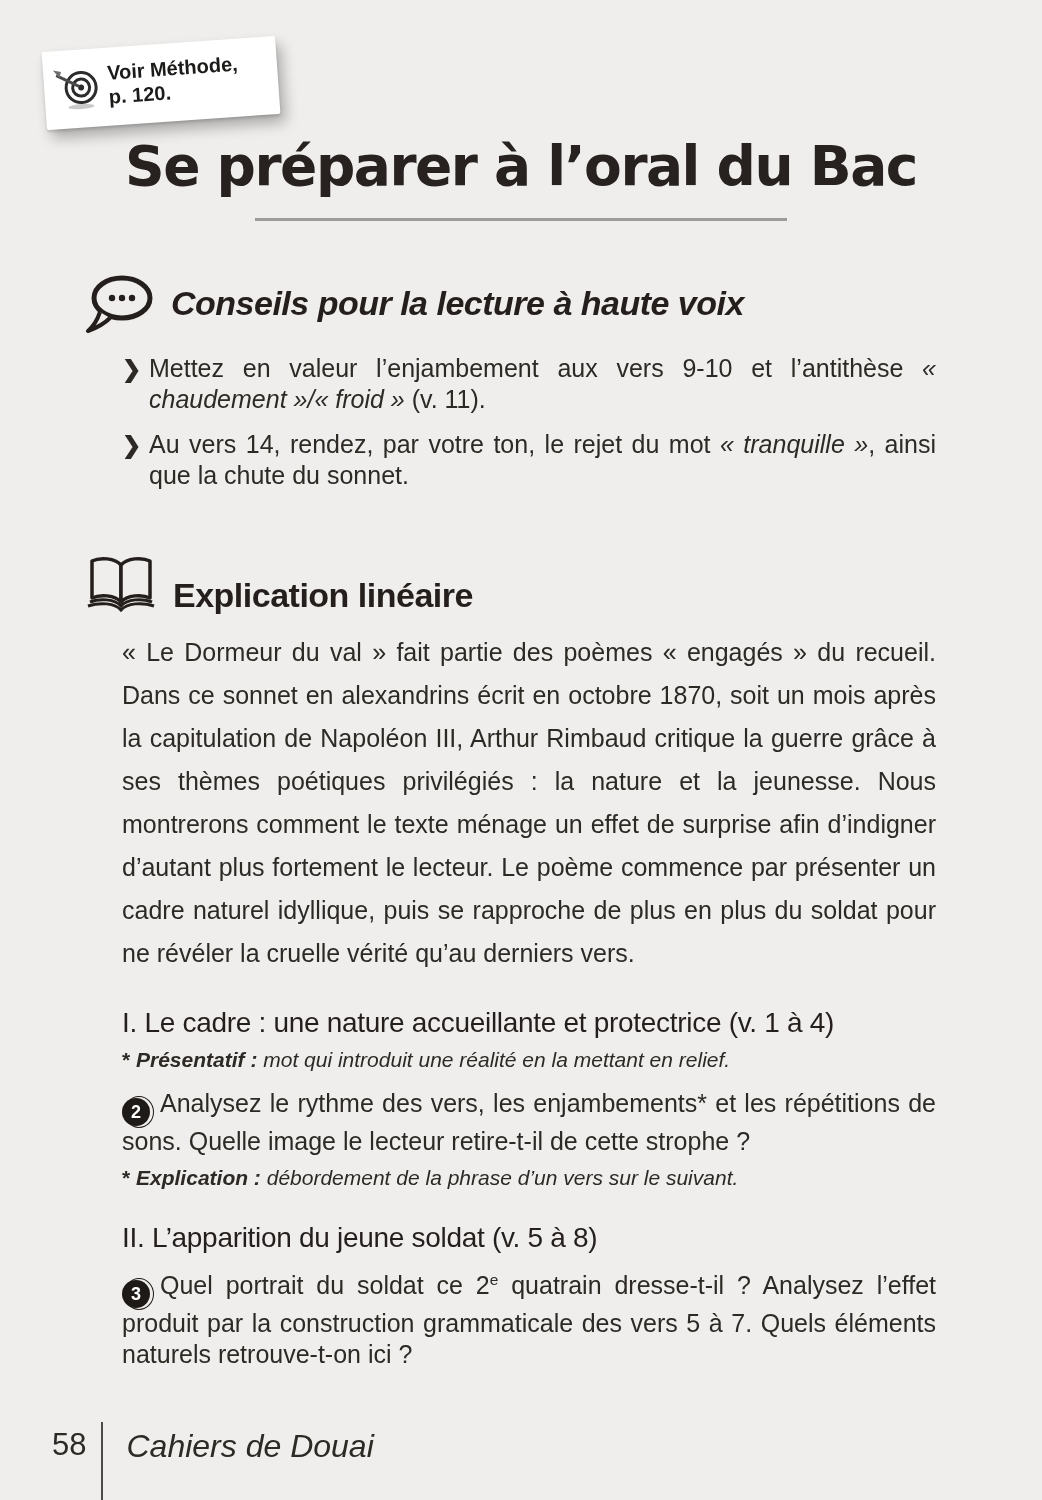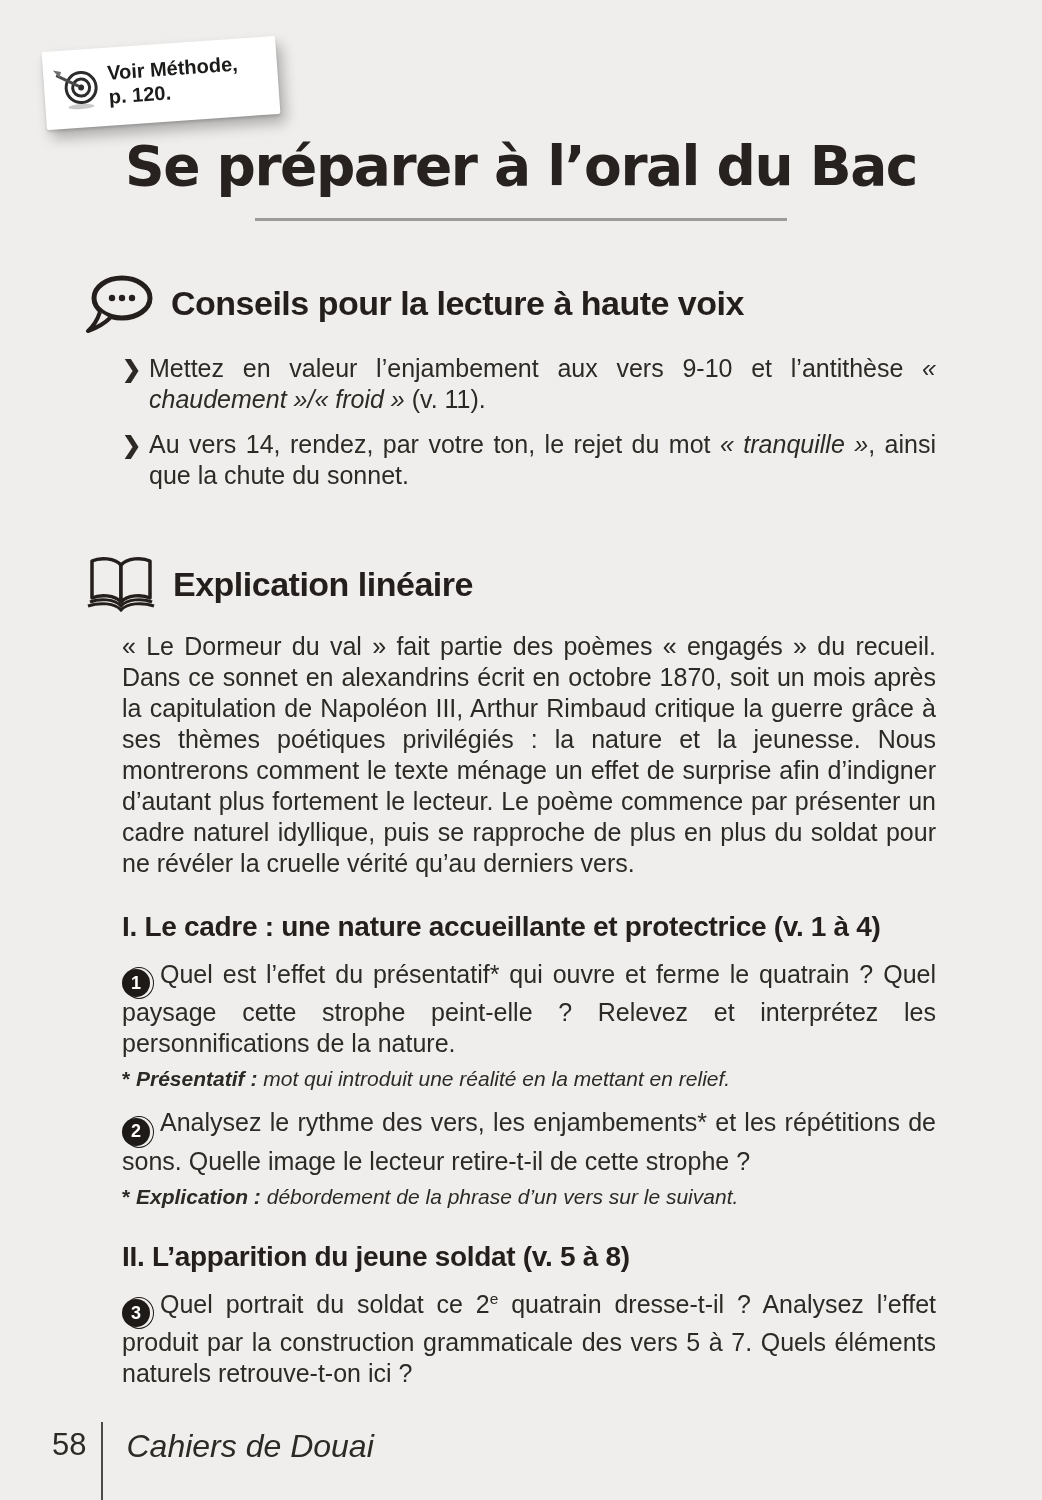--- a/index.html
+++ b/index.html
@@ -25,38 +25,38 @@
   h1.title {
     margin:134px 0 0; text-align:center;
     font-family:"DejaVu Sans", sans-serif;
     font-size:55px; font-weight:800; letter-spacing:-1.5px; color:#272220;
   }
   .subtitle { margin-top:14px; text-align:center; font-size:29px; font-weight:700; color:#2b2724; }
   .rule { width:532px; height:3px; background:#9b9b9b; margin:20px auto 0; }
 
   
   .section-head { display:flex; align-items:center; gap:15px; margin-left:84px; }
-  .section-head.conseils { margin-top:52px; }
-  .section-head.explication { margin-top:62px; }
+  .section-head.conseils { margin-top:52px;font-style:italic; }
+  .section-head.explication { margin-top:62px;align-items:flex-end; }
   .section-head h2 { margin:0; font-size:34px; font-weight:800; letter-spacing:-.5px; color:#241f1c; }
   .icon svg { display:block; }
 
   
   .bullets { margin-top:20px; }
   .bullet {
     position:relative; padding-left:27px; margin-top:14px;
     text-align:justify; font-size:25px; line-height:31px;
   }
   .bullet .marker { position:absolute; left:0; top:1px; font-weight:700; font-size:23px; }
   em { font-style:italic; }
 
   .intro-heading { margin:38px 0 0; font-size:27px; font-weight:800; color:#241f1c; }
-  .intro-text { margin:16px 0 0; text-align:justify; font-size:25px; line-height:31px; }
+  .intro-text { margin:16px 0 0; text-align:justify; font-size:25px; line-height:43px; }
 
-  .part-heading { margin:32px 0 0; font-size:28px; font-weight:700; letter-spacing:-.3px; color:#241f1c; }
+  .part-heading { margin:32px 0 0; font-size:28px; font-weight:400; letter-spacing:-.3px; color:#241f1c; }
 
   .question { margin:16px 0 0; text-align:justify; font-size:25px; line-height:30.5px; }
   .qbadge {
     display:inline-flex; width:28px; height:28px; border-radius:50%;
     background:#1e1a17; color:#fff; align-items:center; justify-content:center;
     font-size:18px; font-weight:800; margin-right:10px; vertical-align:-6px;
     position:relative; font-style:normal;
   }
   .qbadge::after {
     content:""; position:absolute; top:-2px; bottom:-2px; left:2px; right:-4px;
@@ -133,23 +133,20 @@
       </svg>
     </span>
     <h2>Explication linéaire</h2>
   </div>
 
   <div class="content">
     <p class="intro-text">« Le Dormeur du val » fait partie des poèmes « engagés » du recueil. Dans ce sonnet en alexandrins écrit en octobre 1870, soit un mois après la capitulation de Napoléon III, Arthur Rimbaud critique la guerre grâce à ses thèmes poétiques privilégiés : la nature et la jeunesse. Nous montrerons comment le texte ménage un effet de surprise afin d’indigner d’autant plus fortement le lecteur. Le poème commence par présenter un cadre naturel idyllique, puis se rapproche de plus en plus du soldat pour ne révéler la cruelle vérité qu’au derniers vers.</p>
 
     <h4 class="part-heading">I. Le cadre : une nature accueillante et protectrice (v. 1 à 4)</h4>
 
-    <div class="question">
-      <span class="qbadge">1</span><span>Quel est l’effet du présentatif* qui ouvre et ferme le quatrain ? Quel paysage cette strophe peint-elle ? Relevez et interprétez les personnifications de la nature.</span>
-    </div>
 
     <div class="footnote">
       <span class="ast">* </span><span class="term">Présentatif : </span><span>mot qui introduit une réalité en la mettant en relief.</span>
     </div>
 
     <div class="question">
       <span class="qbadge">2</span><span>Analysez le rythme des vers, les enjambements* et les répétitions de sons. Quelle image le lecteur retire-t-il de cette strophe ?</span>
     </div>
 
     <div class="footnote">

